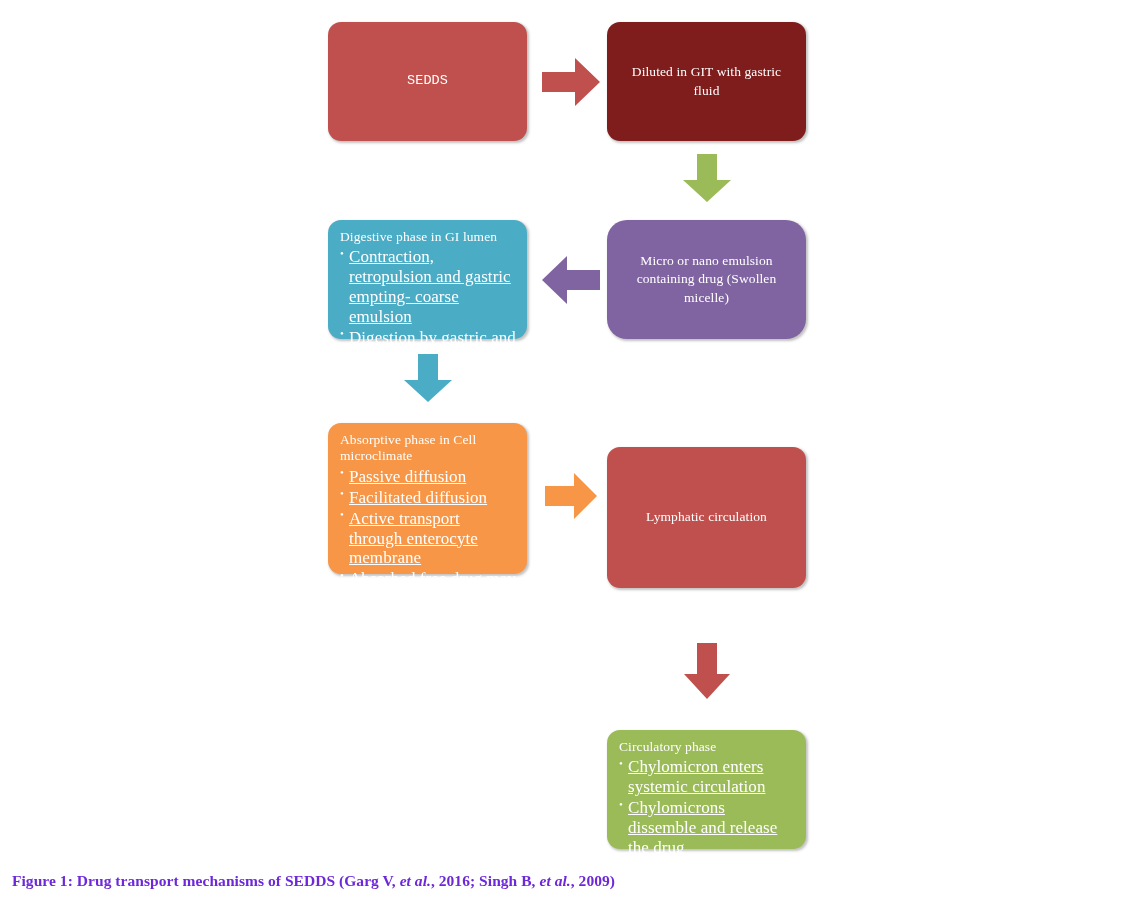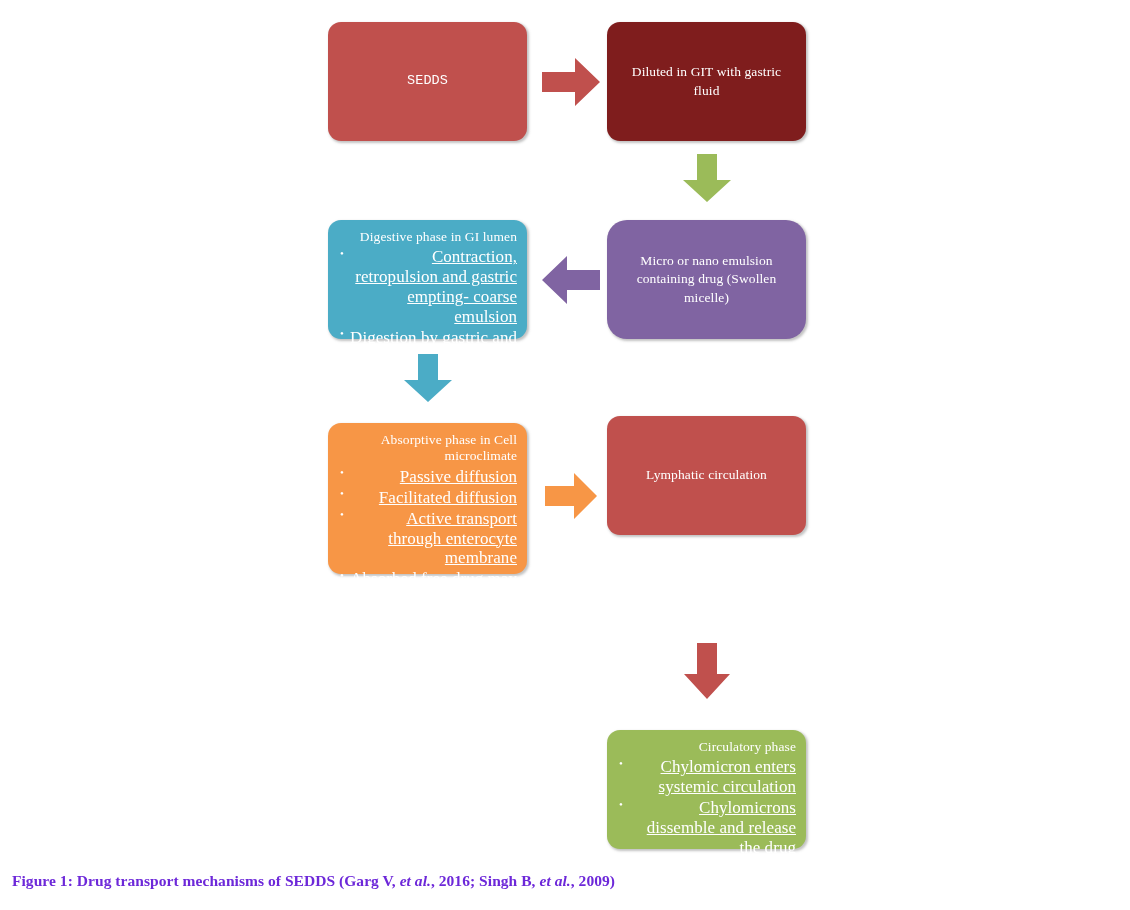--- a/index.html
+++ b/index.html
@@ -32,21 +32,20 @@
   }
   .node.center {
     display: flex;
     align-items: center;
     justify-content: center;
     text-align: center;
     padding: 6px 14px;
   }
   .node.listbox {
     padding: 9px 10px 8px 12px;
-    text-align: right;
   }
   .node-title {
     font-size: 13.5px;
     line-height: 1.22;
     display: block;
     letter-spacing: .1px;
   }
   .node.center .node-title {
     font-size: 13.5px;
     line-height: 1.35;
@@ -151,21 +150,21 @@
       <li>Absorbed free drug may merge lumen chylomicrons</li>
     </ul>
   </div>
 
   <div class="arrow" style="left:545px; top:473px;">
     <svg width="52" height="46" viewBox="0 0 52 46" aria-hidden="true">
       <path d="M0,13 L29,13 L29,0 L52,23 L29,46 L29,33 L0,33 Z" fill="#F79646"></path>
     </svg>
   </div>
 
-  <div class="node center" style="left:607px; top:416px; width:199px; height:119px; background:#C0504D;">
+  <div class="node center" style="left:607px; top:447px; width:199px; height:141px; background:#C0504D;">
     <span class="node-title">Lymphatic circulation</span>
   </div>
 
   <div class="arrow" style="left:684px; top:643px;">
     <svg width="46" height="56" viewBox="0 0 46 56" aria-hidden="true">
       <path d="M13,0 L33,0 L33,31 L46,31 L23,56 L0,31 L13,31 Z" fill="#C0504D"></path>
     </svg>
   </div>
 
   <div class="node listbox" style="left:607px; top:730px; width:199px; height:119px; background:#9BBB59;">

